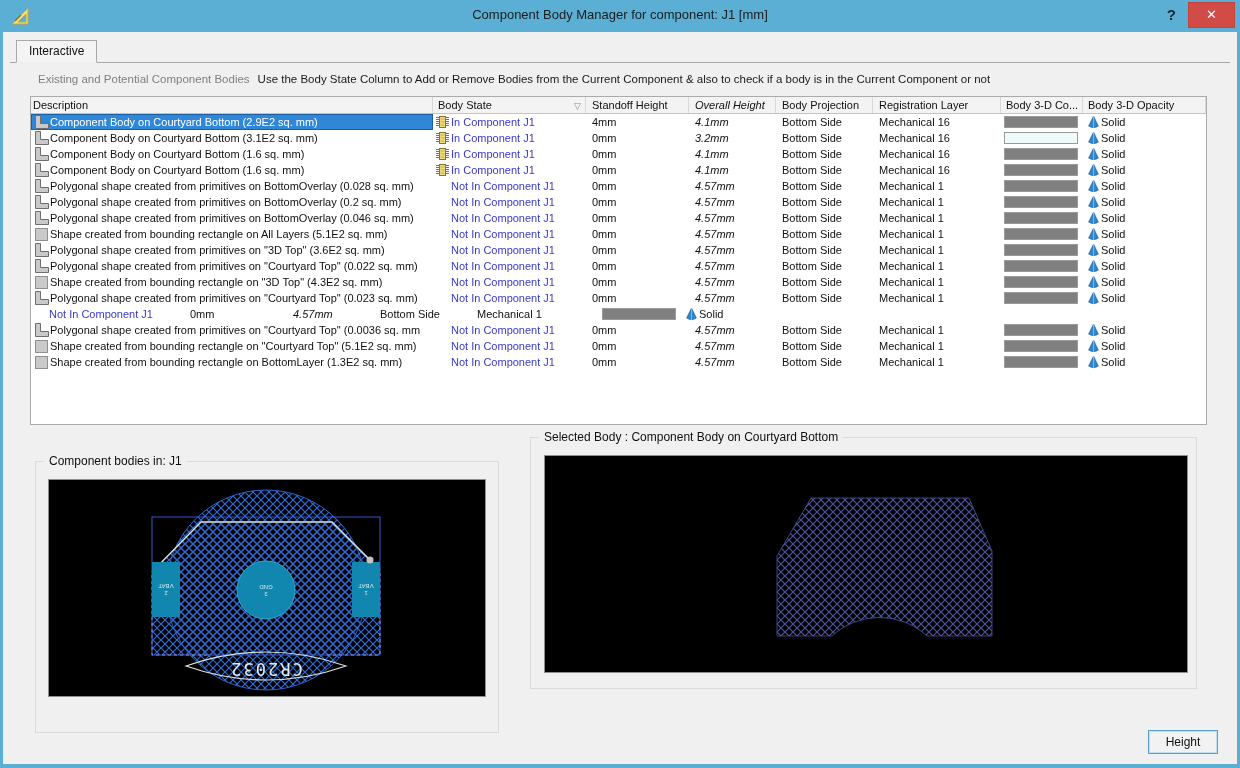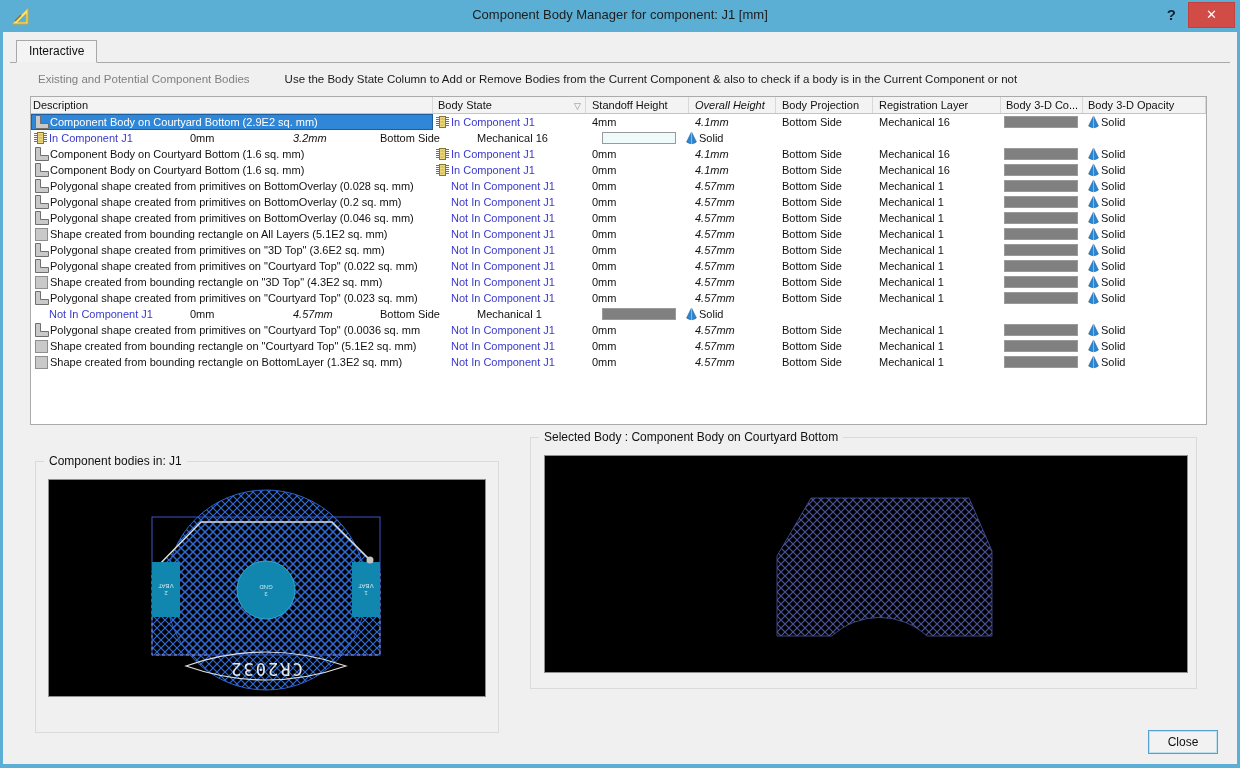--- a/index.html
+++ b/index.html
@@ -9,21 +9,21 @@
   .app-icon { position:absolute; left:9px; top:5px; }
   .title-text { position:absolute; left:0; right:0; top:7px; text-align:center; font-size:13px; color:#1d1d1d; }
   .help-glyph { position:absolute; right:64px; top:6px; font-size:15px; font-weight:bold; color:#15242e; cursor:default; }
   .x-button { position:absolute; right:5px; top:2px; width:47px; height:26px; background:#D14B47; border:1px solid #c2413d; color:#fff; text-align:center; line-height:24px; font-size:13px; }
   .inner { position:absolute; top:32px; left:3px; width:1234px; height:732px; background:#F0F0F0; }
 
   .tab { position:absolute; left:13px; top:8px; height:23px; padding:0 12px; background:#F4F4F4; border:1px solid #A8A8A8; border-bottom:1px solid #F0F0F0; font-size:12px; line-height:21px; color:#111; z-index:2; }
   .tabline { position:absolute; left:7px; right:7px; top:30px; height:1px; background:#A8A8A8; z-index:1; }
 
   .instructions { position:absolute; left:35px; top:41px; font-size:11.5px; white-space:nowrap; }
-  .instr-head { color:#808080; margin-right:35px; }
+  .instr-head { color:#808080; margin-right:8px; }
   .instr-text { color:#1a1a1a; }
 
   .grid { position:absolute; left:27px; top:64px; width:1177px; height:329px; background:#fff; border:1px solid #ABABAB; overflow:hidden; }
   .thead { display:flex; height:17px; background:#F3F3F3; border-bottom:1px solid #C4C4C4; }
   .th { font-size:11px; color:#111; line-height:16px; padding-left:5px; border-right:1px solid #D8D8D8; overflow:hidden; white-space:nowrap; position:relative; }
   .sort-glyph { position:absolute; right:4px; top:1px; font-size:9px; color:#8a8a8a; }
   .row { display:flex; height:16px; }
   .cell { font-size:11px; color:#111; line-height:16px; overflow:hidden; white-space:nowrap; display:flex; align-items:center; }
   .c-desc { width:402px; padding-left:2px; }
   .c-state { width:153px; }
@@ -135,20 +135,29 @@
           <span class="opac-ic">
             <svg width="11" height="13" viewBox="0 0 11 13">
                   <path d="M5.5 0 L10.4 10 Q5.5 13.4 0.6 10 Z" fill="#2E86CE" stroke="#1A5A96" stroke-width="0.6"></path>
                   <path d="M5.5 0 L5.5 12" stroke="#79B9E4" stroke-width="1"></path>
                 </svg>
           </span>
           <span class="f-opac">Solid</span>
         </div>
       </div>
           <div class="row">
+        <div class="cell c-desc">
+          <span class="shape-ic">
+            <svg width="15" height="14" viewBox="0 0 15 14">
+                  <path d="M1.5 0.5 H6.5 V8.5 H14.5 V13.5 H1.5 Z" fill="#C9C9C9" stroke="#6E6E6E"></path>
+                </svg>
+          </span>
+
+          <span class="f-desc">Component Body on Courtyard Bottom (3.1E2 sq. mm)</span>
+        </div>
         <div class="cell c-state">
           <span class="state-ic" style="visibility: visible;">
             <svg width="13" height="12" viewBox="0 0 13 12">
               <g stroke="#8A7428" stroke-width="1">
                     <line x1="0" y1="1.5" x2="4" y2="1.5"></line>
                     <line x1="0" y1="3.5" x2="4" y2="3.5"></line>
                     <line x1="0" y1="5.5" x2="4" y2="5.5"></line>
                     <line x1="0" y1="7.5" x2="4" y2="7.5"></line>
                     <line x1="0" y1="9.5" x2="4" y2="9.5"></line>
                     <line x1="9" y1="1.5" x2="13" y2="1.5"></line>
@@ -940,16 +949,16 @@
           <defs>
             <pattern id="hatchR" width="8" height="8" patternUnits="userSpaceOnUse">
               <path d="M0 8 L8 0 M0 0 L8 8" stroke="#4A549C" stroke-width="1.2" fill="none"></path>
             </pattern>
           </defs>
           <path d="M232,100 L266,42 L424,42 L447,95 L447,180 L382,180 A70 70 0 0 0 287,180 L232,180 Z" fill="url(#hatchR)" stroke="#4A549C" stroke-width="0.8"></path>
         </svg>
       </div>
     </div>
 
-    <button class="close-button">Close</button>
+    <button class="close-button">Height</button>
 
   </div>
 </div>
 
 </body></html>

